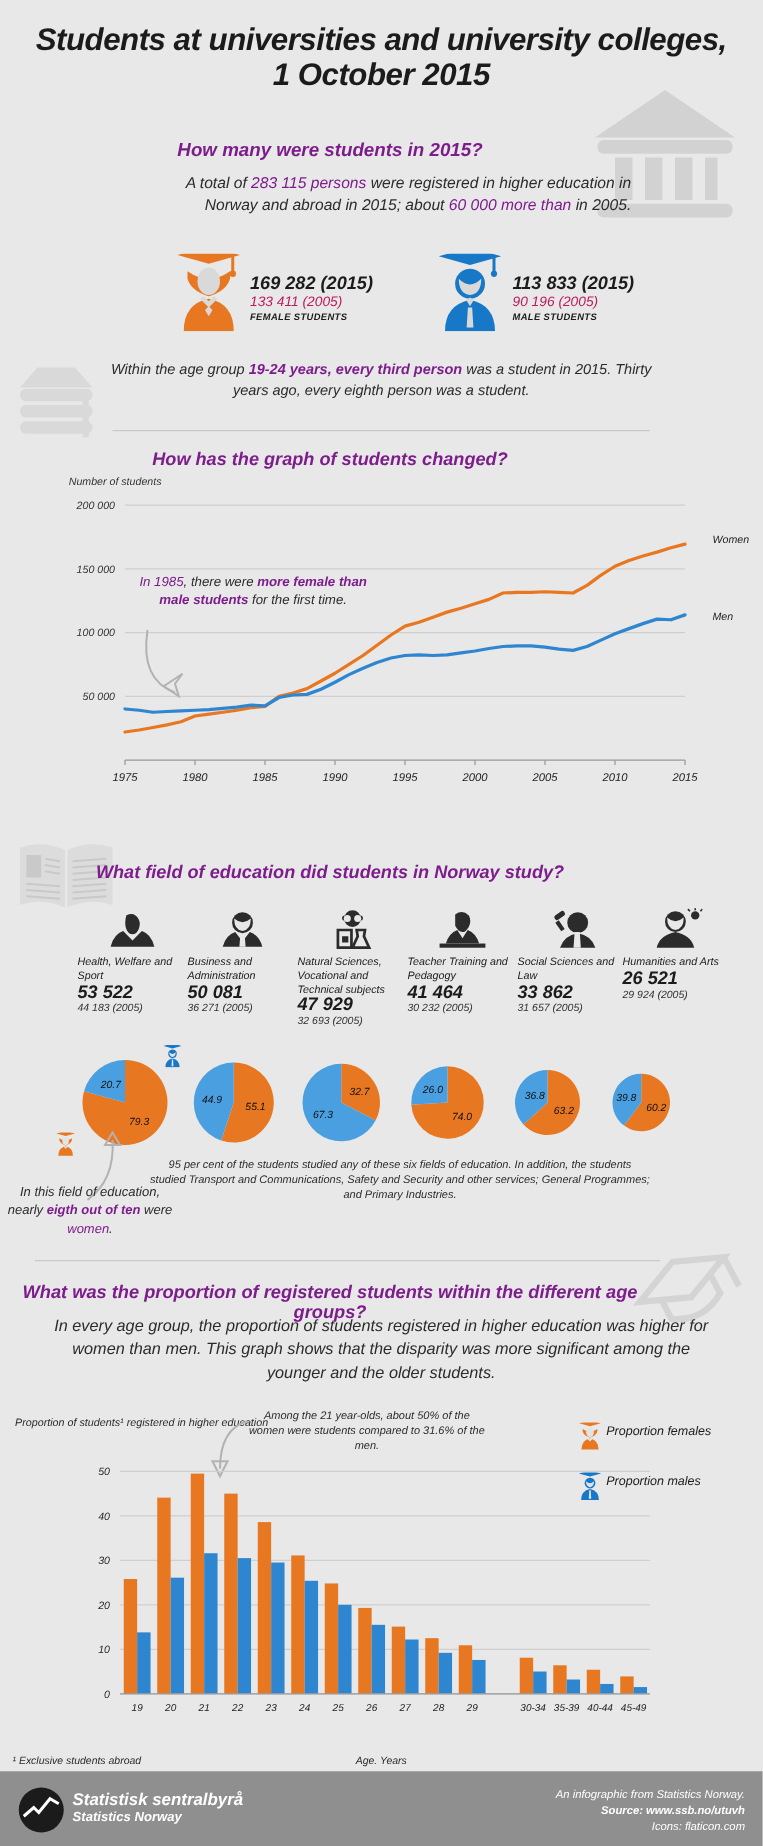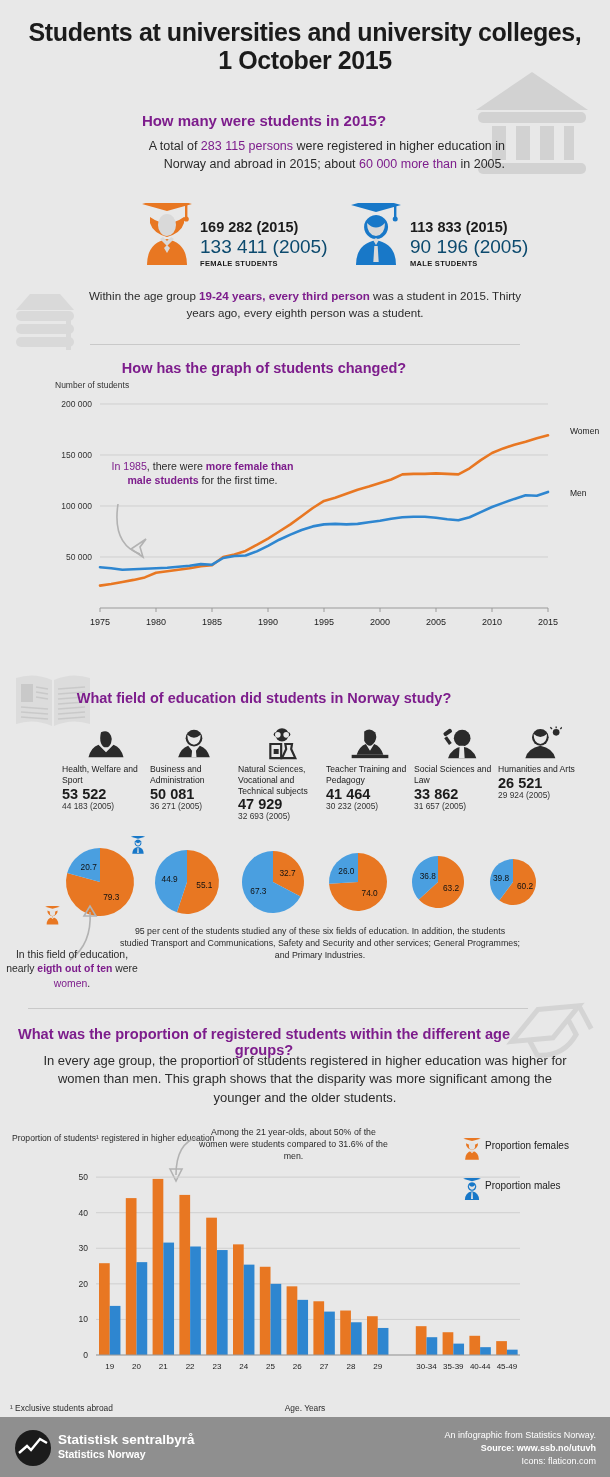--- a/index.html
+++ b/index.html
@@ -4,21 +4,21 @@
 <style>
   html,body{margin:0;padding:0;}
   body{
     width:610px;height:1477px;
     background:#e8e8e8;
     font-family:"Liberation Sans", sans-serif;
     color:#231f20;
     position:relative;
     overflow:hidden;
   }
-  .page{position:relative;width:610px;height:1477px;background:#e8e8e8;}
+  .page{position:relative;width:610px;height:1477px;background:#e8e8e8;font-style:italic;}
   .purple{color:#7d1d8c;}
   .bold{font-weight:bold;}
 
   
   #main-title{
     position:absolute;left:0;top:18px;width:610px;text-align:center;
     font-size:25px;line-height:1.12;font-weight:bold;letter-spacing:-0.4px;
     color:#1b1b1b;
   }
   #title-line2{display:block;}
@@ -34,21 +34,21 @@
     font-size:12.5px;line-height:1.42;color:#2b2b2b;
   }
 
   
   .person-block{position:absolute;}
   #female-block{left:138px;top:203px;}
   #male-block{left:348px;top:203px;}
   .person-block svg{position:absolute;left:0;top:0;}
   .p-nums{position:absolute;left:62px;top:16px;white-space:nowrap;}
   .p-n1{font-size:14.5px;font-weight:bold;color:#1b1b1b;line-height:1.14;}
-  .p-n2{font-size:19px;color:#0c4a6e;line-height:1.16;}
+  .p-n2{font-size:11px;color:#be185d;line-height:1.16;}
   .p-lab{font-size:7.5px;font-weight:bold;color:#1b1b1b;letter-spacing:.3px;text-align:left;margin-top:1px;}
 
   #books-icon{position:absolute;left:10px;top:288px;width:78px;height:70px;}
   #agegroup-para{
     position:absolute;left:85px;top:288px;width:440px;text-align:center;
     font-size:11.6px;line-height:1.45;color:#2b2b2b;
   }
   .divider{position:absolute;height:1px;background:#c9c9c9;}
   #div1{left:90px;top:344px;width:430px;}
 

